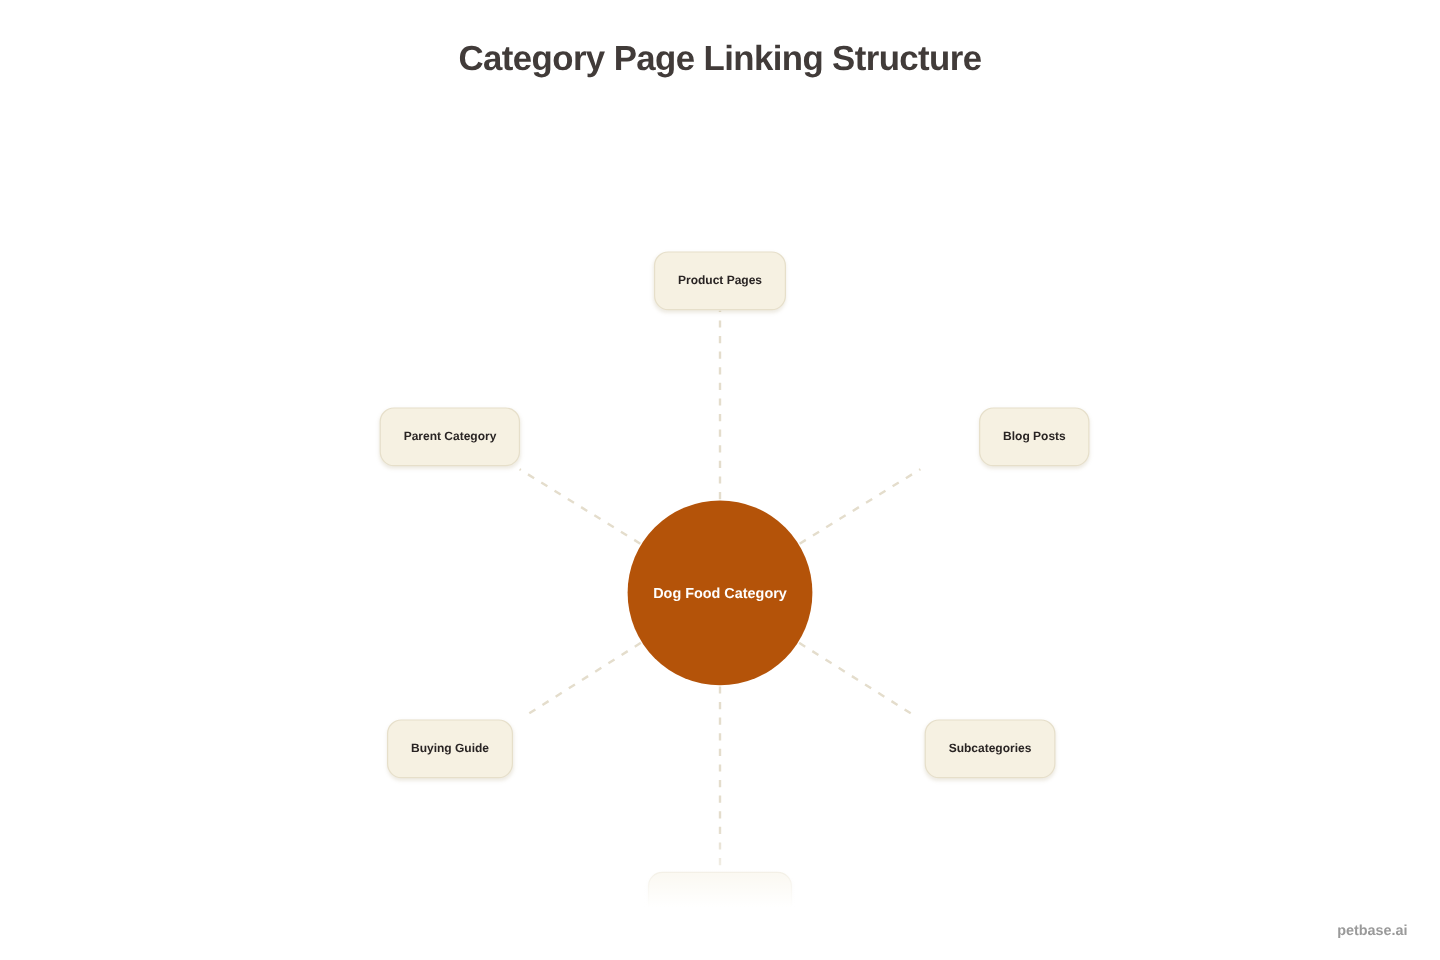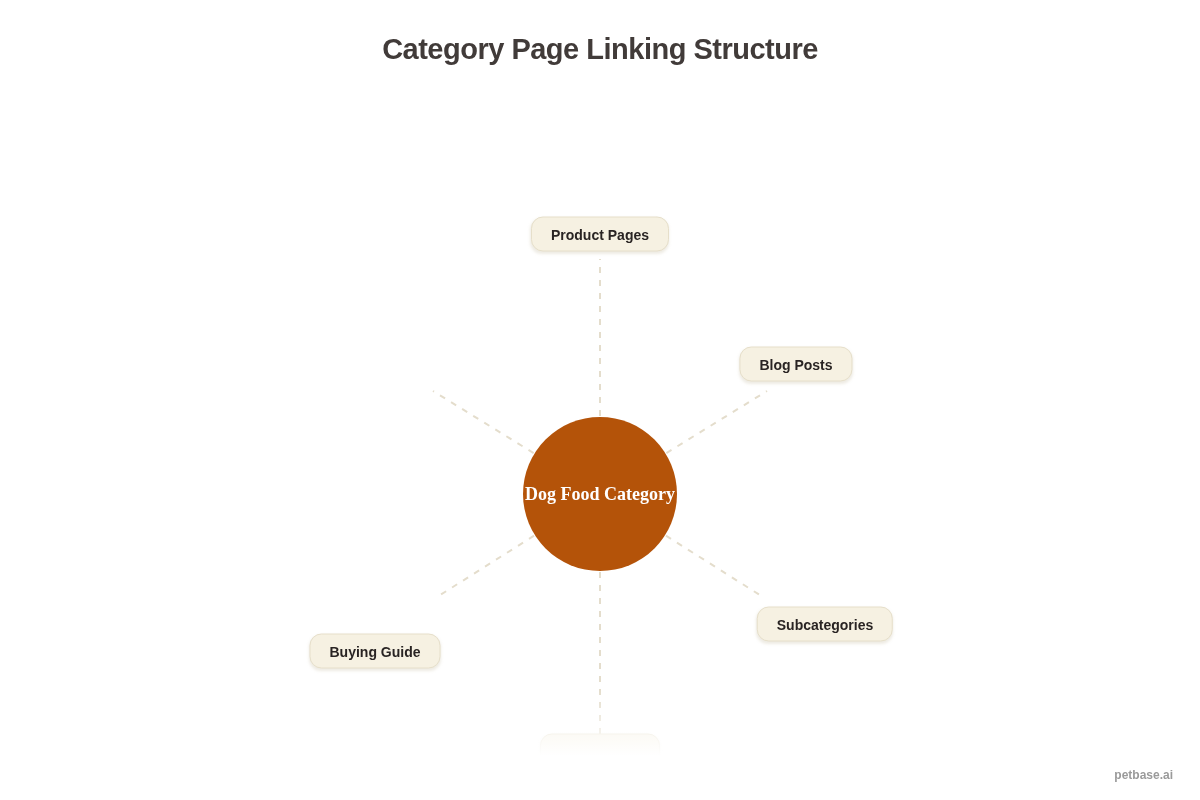--- a/index.html
+++ b/index.html
@@ -30,58 +30,57 @@
   }
   .connector-layer line {
     stroke-width: 2;
     stroke-dasharray: 6 7;
     fill: none;
   }
   .node {
     position: absolute;
     z-index: 2;
     transform: translate(-50%, -50%);
-    height: 35px;
+    height: 49px;
     padding: 0 19px;
     display: flex;
     align-items: center;
     justify-content: center;
     white-space: nowrap;
     background: var(--node-fill, #f6f1e2);
     border: 1px solid var(--node-border, #e6dfca);
     border-radius: 12px;
     box-shadow: 0 2px 3px rgba(176, 163, 128, 0.22);
-    font-size: 14px;
+    font-size: 10px;
     font-weight: 700;
     color: var(--node-text, #292423);
   }
   .node-product-pages { left: 600px; top: 234px; }
   .node-parent-category { left: 375px; top: 364px; }
-  .node-blog-posts { left: 796px; top: 364px; }
-  .node-buying-guide { left: 375px; top: 624px; margin-top: 27px; }
+  .node-blog-posts { left: 862px; top: 364px; }
+  .node-buying-guide { left: 375px; top: 624px; }
   .node-subcategories { left: 825px; top: 624px; text-align: right; }
   .node-bottom { left: 600px; top: 751px; width: 120px; }
   .center-node {
     position: absolute;
     z-index: 2;
     left: 600px;
     top: 494px;
     transform: translate(-50%, -50%);
     width: 154px;
     height: 154px;
     border-radius: 50%;
     background: var(--center-fill, #b45309);
     display: flex;
     align-items: center;
     justify-content: center;
     white-space: nowrap;
-    font-size: 18px;
+    font-size: 12px;
     font-weight: 700;
     color: var(--center-text, #ffffff);
-    font-family: Liberation Serif, serif;
   }
   .bottom-fade {
     position: absolute;
     z-index: 3;
     left: 0;
     top: 690px;
     width: 100%;
     height: 110px;
     background: linear-gradient(to bottom,
       rgba(255,255,255,0) 0%,
@@ -110,20 +109,21 @@
     <line x1="600" y1="494" x2="600" y2="259" stroke="#e4ddcc"></line>
     <line x1="600" y1="494" x2="433" y2="391" stroke="#e4ddcc"></line>
     <line x1="600" y1="494" x2="767" y2="391" stroke="#e4ddcc"></line>
     <line x1="600" y1="494" x2="437" y2="597" stroke="#e4ddcc"></line>
     <line x1="600" y1="494" x2="763" y2="597" stroke="#e4ddcc"></line>
     <line x1="600" y1="494" x2="600" y2="740" stroke="#e4ddcc"></line>
   </svg>
 
   <div class="node node-product-pages">Product Pages</div>
 
+  <div class="node node-parent-category">Parent Category</div>
 
   <div class="node node-blog-posts">Blog Posts</div>
 
   <div class="node node-buying-guide">Buying Guide</div>
 
   <div class="node node-subcategories">Subcategories</div>
 
   <div class="node node-bottom"></div>
 
   <div class="center-node">Dog Food Category</div>

